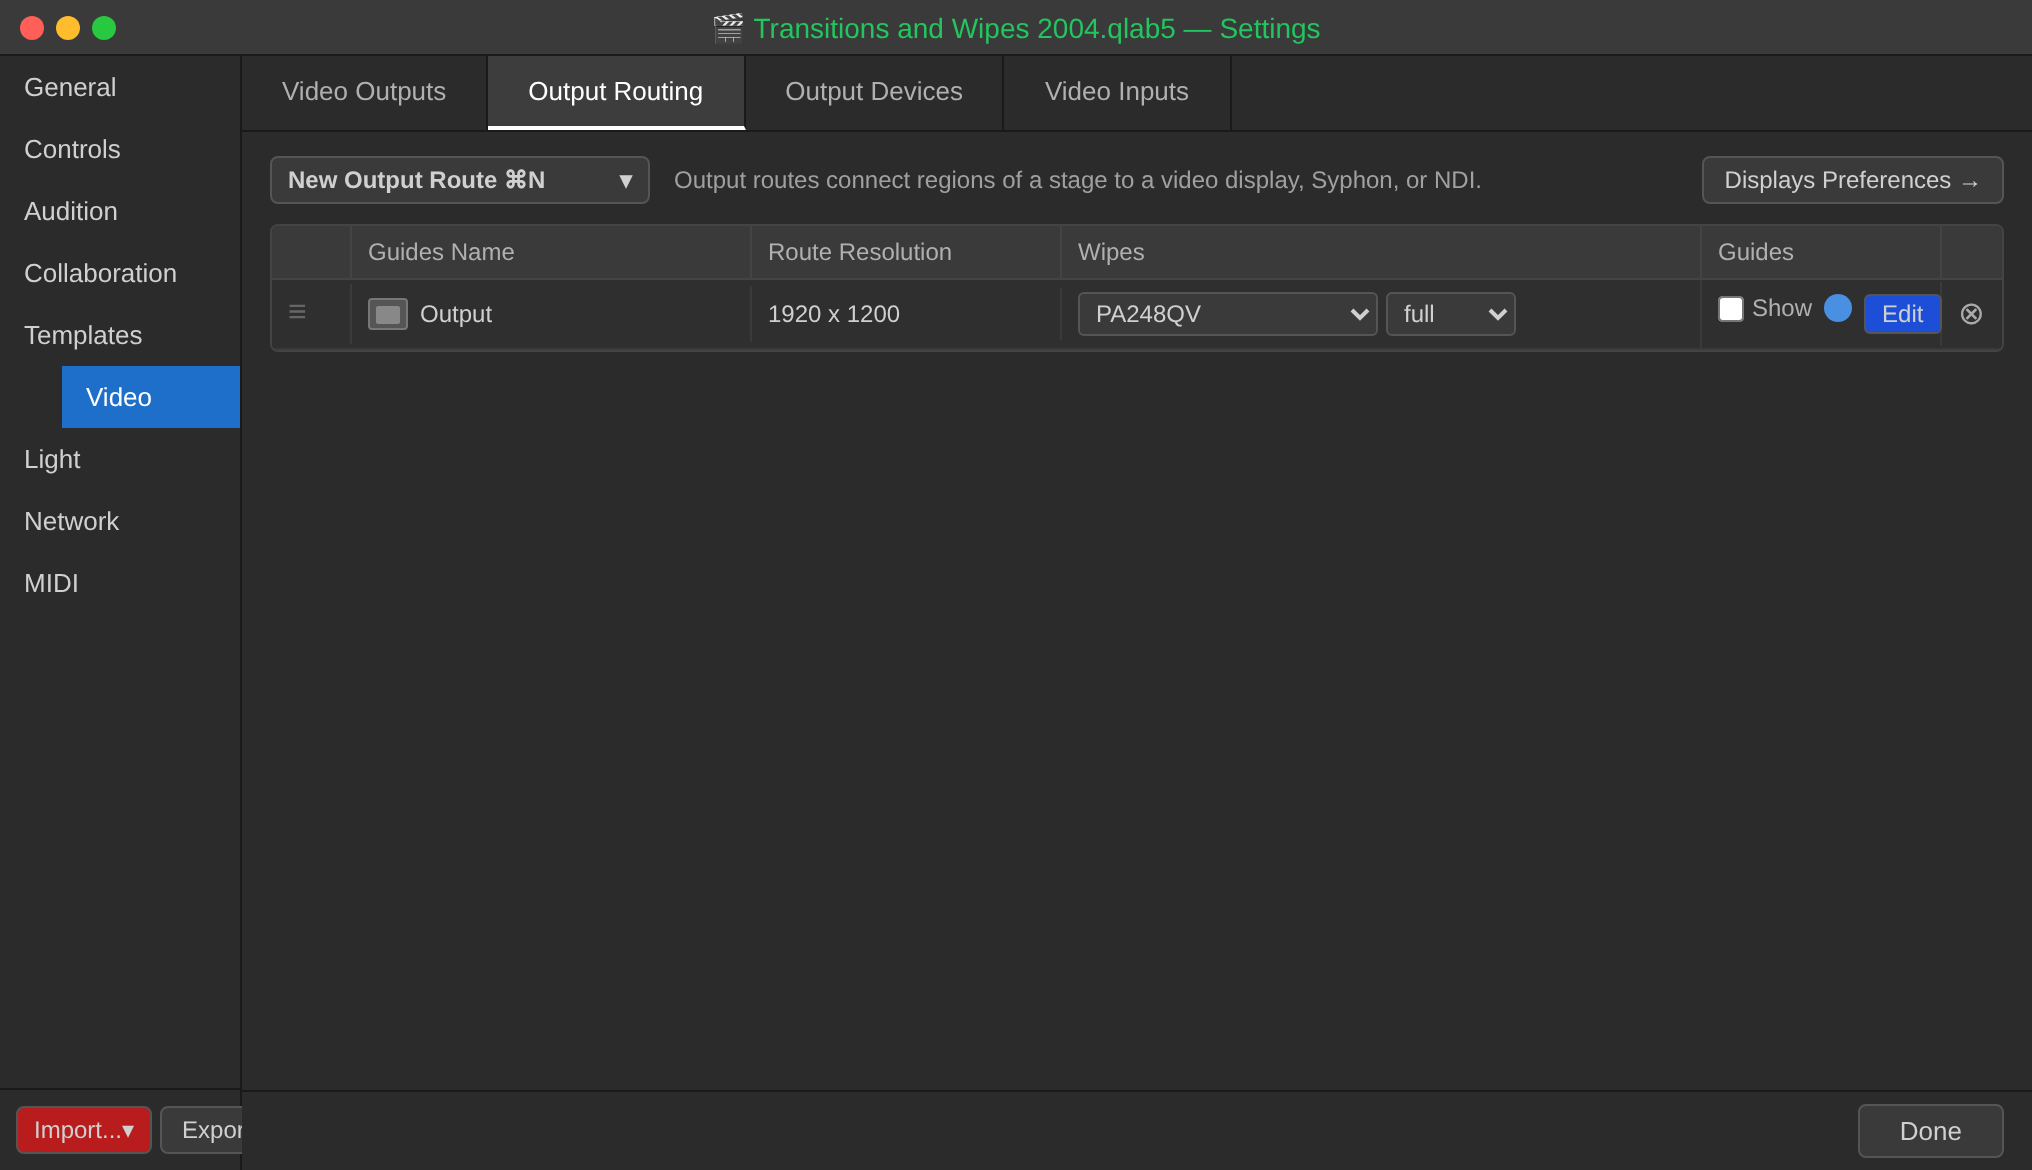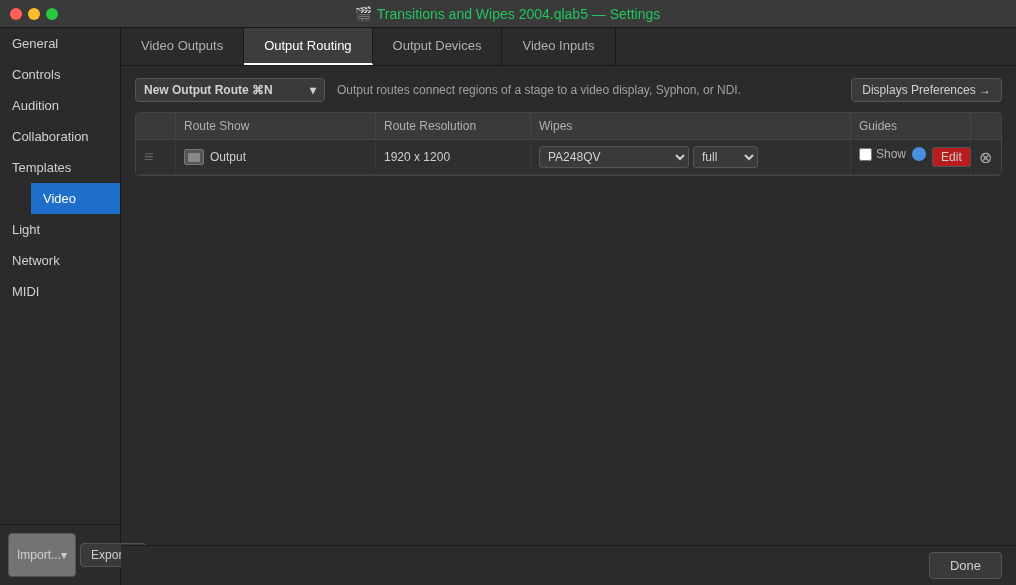--- a/index.html
+++ b/index.html
@@ -79,24 +79,24 @@
     }
     .sidebar-bottom {
       border-top: 1px solid #1a1a1a;
       padding: 8px;
       display: flex;
       gap: 4px;
       align-items: center;
     }
     .import-btn {
       flex: 1;
-      background: #737373;
-      border: 1px solid #555;
-      color: #d0d0d0;
-      padding: 14px 8px;
+      background: #b91c1c;
+      border: 1px solid #555;
+      color: #d0d0d0;
+      padding: 4px 8px;
       border-radius: 4px;
       cursor: pointer;
       font-size: 12px;
       display: flex;
       align-items: center;
       justify-content: space-between;
     }
     .export-btn {
       background: #3a3a3a;
       border: 1px solid #555;
@@ -277,21 +277,21 @@
     }
     .show-checkbox input { cursor: pointer; }
     .color-dot {
       width: 14px;
       height: 14px;
       border-radius: 50%;
       background: #4a90e2;
       flex-shrink: 0;
     }
     .edit-btn {
-      background: #b91c1c;
+      background: #1d4ed8;
       border: 1px solid #555;
       color: #d0d0d0;
       padding: 2px 8px;
       border-radius: 3px;
       cursor: pointer;
       font-size: 12px;
     }
     .remove-btn {
       background: none;
       border: none;
@@ -405,21 +405,21 @@
         </button>
         <span class="description-text">Output routes connect regions of a stage to a video display, Syphon, or NDI.</span>
         <button class="displays-pref-btn">
           <span>Displays Preferences →</span>
         </button>
       </div>
 
       <div class="route-table">
         <div class="table-header">
           <div class="th"></div>
-          <div class="th">Route Show</div>
+          <div class="th">Guides Name</div>
           <div class="th">Route Resolution</div>
           <div class="th">Wipes</div>
           <div class="th">Guides</div>
           <div class="th"></div>
         </div>
         <div class="table-row">
           <div class="td">
             <span class="drag-handle">≡</span>
           </div>
           <div class="td">

